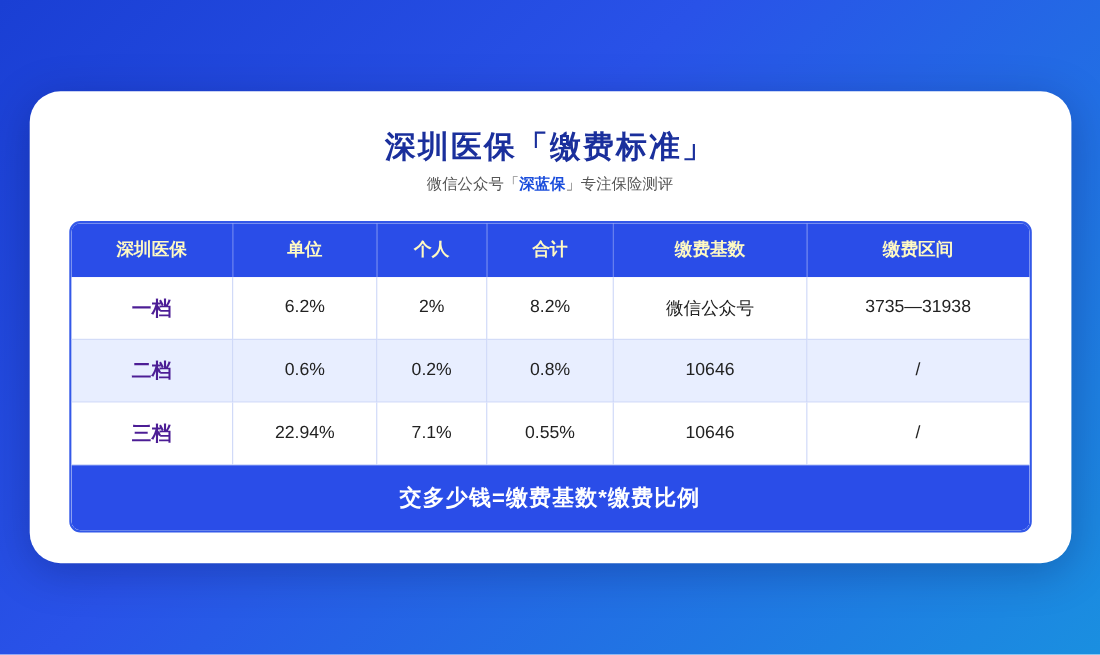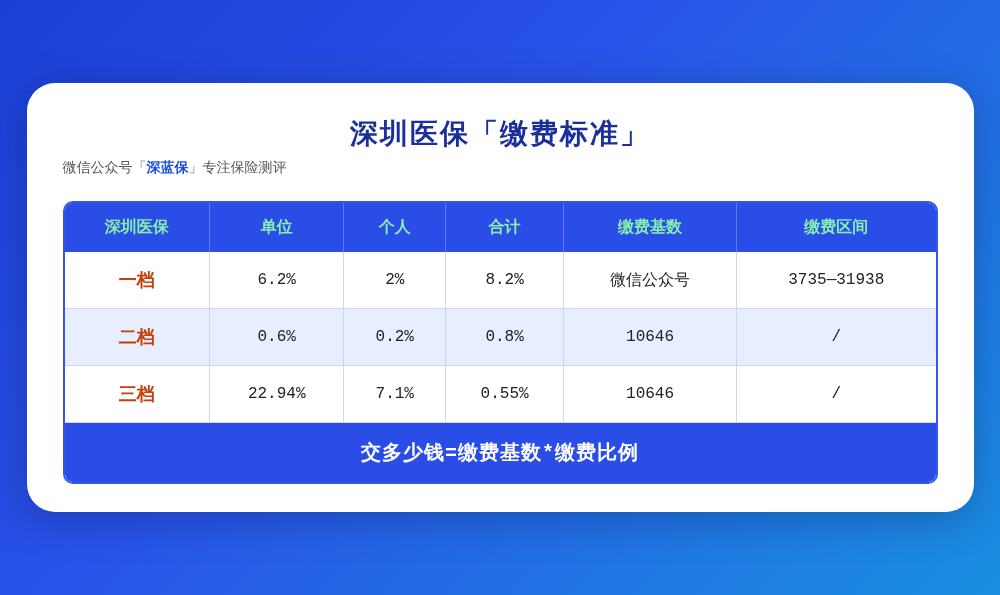--- a/index.html
+++ b/index.html
@@ -13,33 +13,33 @@
       justify-content: center;
       font-family: "PingFang SC", "Microsoft YaHei", "SimHei", sans-serif;
     }
 
     .card {
       background: #fff;
       border-radius: 28px;
       width: 947px;
       padding: 32px 36px 28px;
       box-shadow: 0 8px 40px rgba(0,0,50,0.25);
-      font-family: Liberation Mono, monospace;
     }
 
     .card-title {
       text-align: center;
       font-size: 28px;
       font-weight: 800;
       color: #1a2f9c;
       letter-spacing: 2px;
       margin-bottom: 6px;
     }
 
     .card-subtitle {
+      text-align: center;
       font-size: 14px;
       color: #555;
       margin-bottom: 24px;
     }
 
     .card-subtitle .highlight {
       color: #1a4ddc;
       font-weight: 600;
     }
 
@@ -47,21 +47,21 @@
       width: 100%;
       border-collapse: separate;
       border-spacing: 0;
       border: 2px solid #3358e8;
       border-radius: 10px;
       overflow: hidden;
     }
 
     thead tr th {
       background: #2a4de8;
-      color: #86efac;
+      color: #fef9c3;
       font-size: 16px;
       font-weight: 700;
       padding: 14px 10px;
       text-align: center;
       border-right: 1px solid rgba(255,255,255,0.25);
     }
 
     thead tr th:last-child {
       border-right: none;
     }
@@ -98,21 +98,21 @@
       font-weight: 700;
       letter-spacing: 1px;
       padding: 16px 10px !important;
       border-right: none !important;
       border-bottom: none !important;
     }
 
     .tier-label {
       font-size: 18px;
       font-weight: 700;
-      color: #c2410c;
+      color: #4c1d95;
     }
   </style>
 </head>
 <body>
 
 <div class="card">
   <div class="card-title">深圳医保「缴费标准」</div>
   <div class="card-subtitle">
     <span>微信公众号「</span><span class="highlight">深蓝保</span><span>」专注保险测评</span>
   </div>

